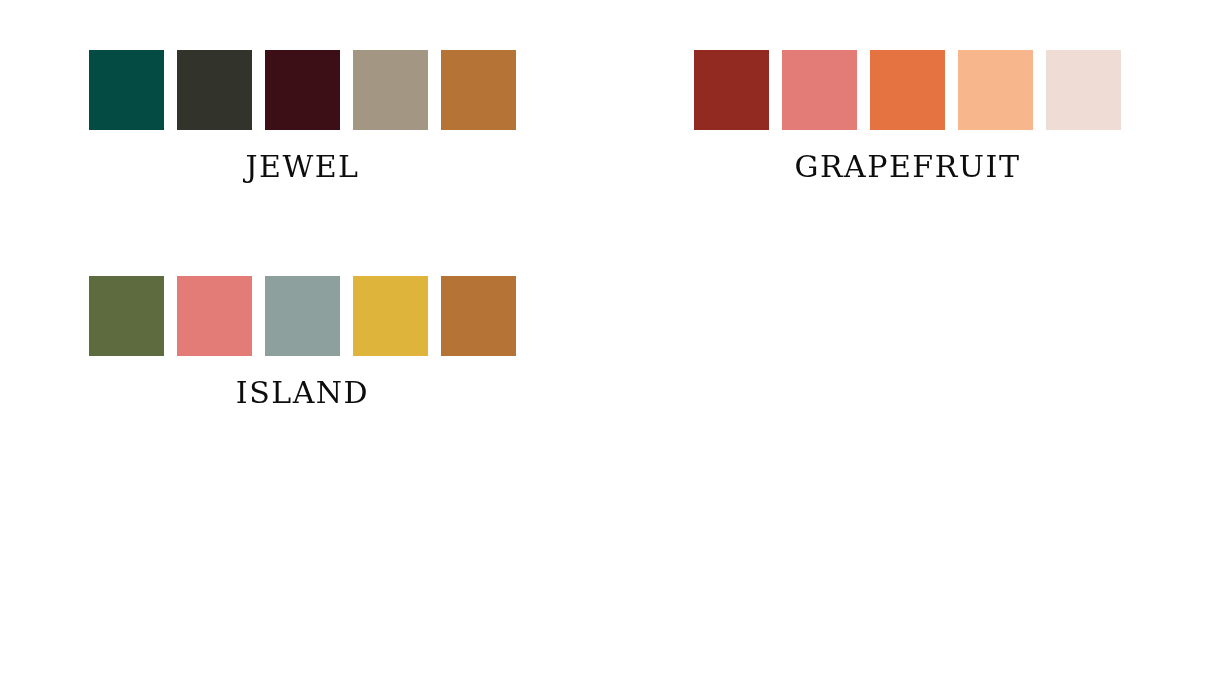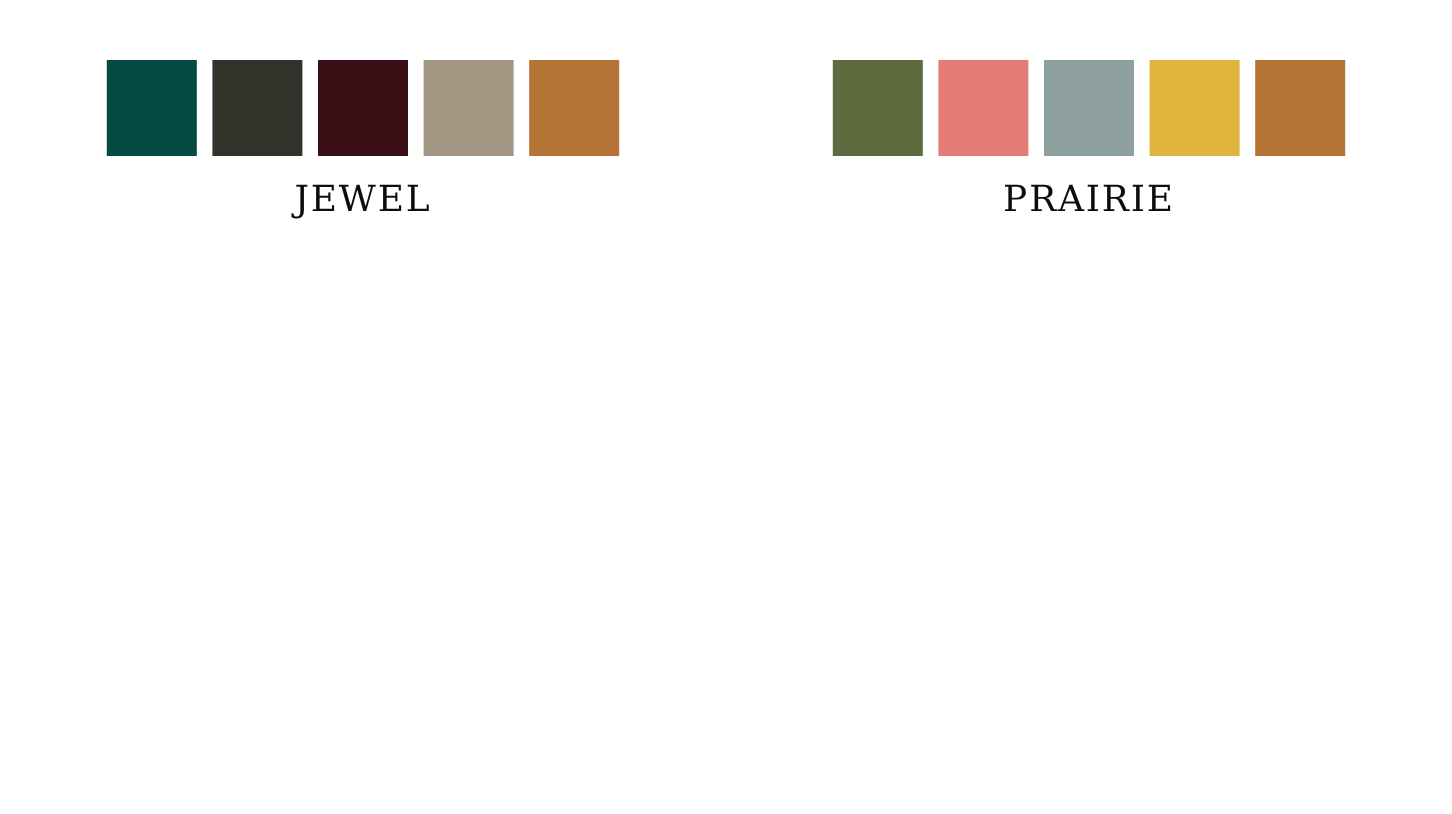--- a/index.html
+++ b/index.html
@@ -79,22 +79,32 @@
           <div class="swatch" style="background: rgb(4, 75, 68);"></div>
           <div class="swatch" style="background: rgb(50, 52, 43);"></div>
           <div class="swatch" style="background: rgb(60, 15, 22);"></div>
           <div class="swatch" style="background: rgb(163, 150, 130);"></div>
           <div class="swatch" style="background: rgb(181, 115, 53);"></div>
         </div>
         <div class="palette-name">JEWEL</div>
       </div>
       <div class="palette-card">
         <div class="swatch-row">
+          <div class="swatch" style="background: rgb(147, 42, 34);"></div>
+          <div class="swatch" style="background: rgb(227, 123, 118);"></div>
+          <div class="swatch" style="background: rgb(229, 114, 65);"></div>
+          <div class="swatch" style="background: rgb(247, 182, 140);"></div>
+          <div class="swatch" style="background: rgb(239, 220, 212);"></div>
+        </div>
+        <div class="palette-name">GRAPEFRUIT</div>
+      </div>
+      <div class="palette-card">
+        <div class="swatch-row">
           <div class="swatch" style="background: rgb(94, 107, 62);"></div>
           <div class="swatch" style="background: rgb(227, 123, 118);"></div>
           <div class="swatch" style="background: rgb(141, 160, 158);"></div>
           <div class="swatch" style="background: rgb(222, 180, 58);"></div>
           <div class="swatch" style="background: rgb(181, 115, 53);"></div>
         </div>
-        <div class="palette-name">PRAIRIE</div>
+        <div class="palette-name">ISLAND</div>
       </div>
     </div>
 </div>
 
 </body></html>

